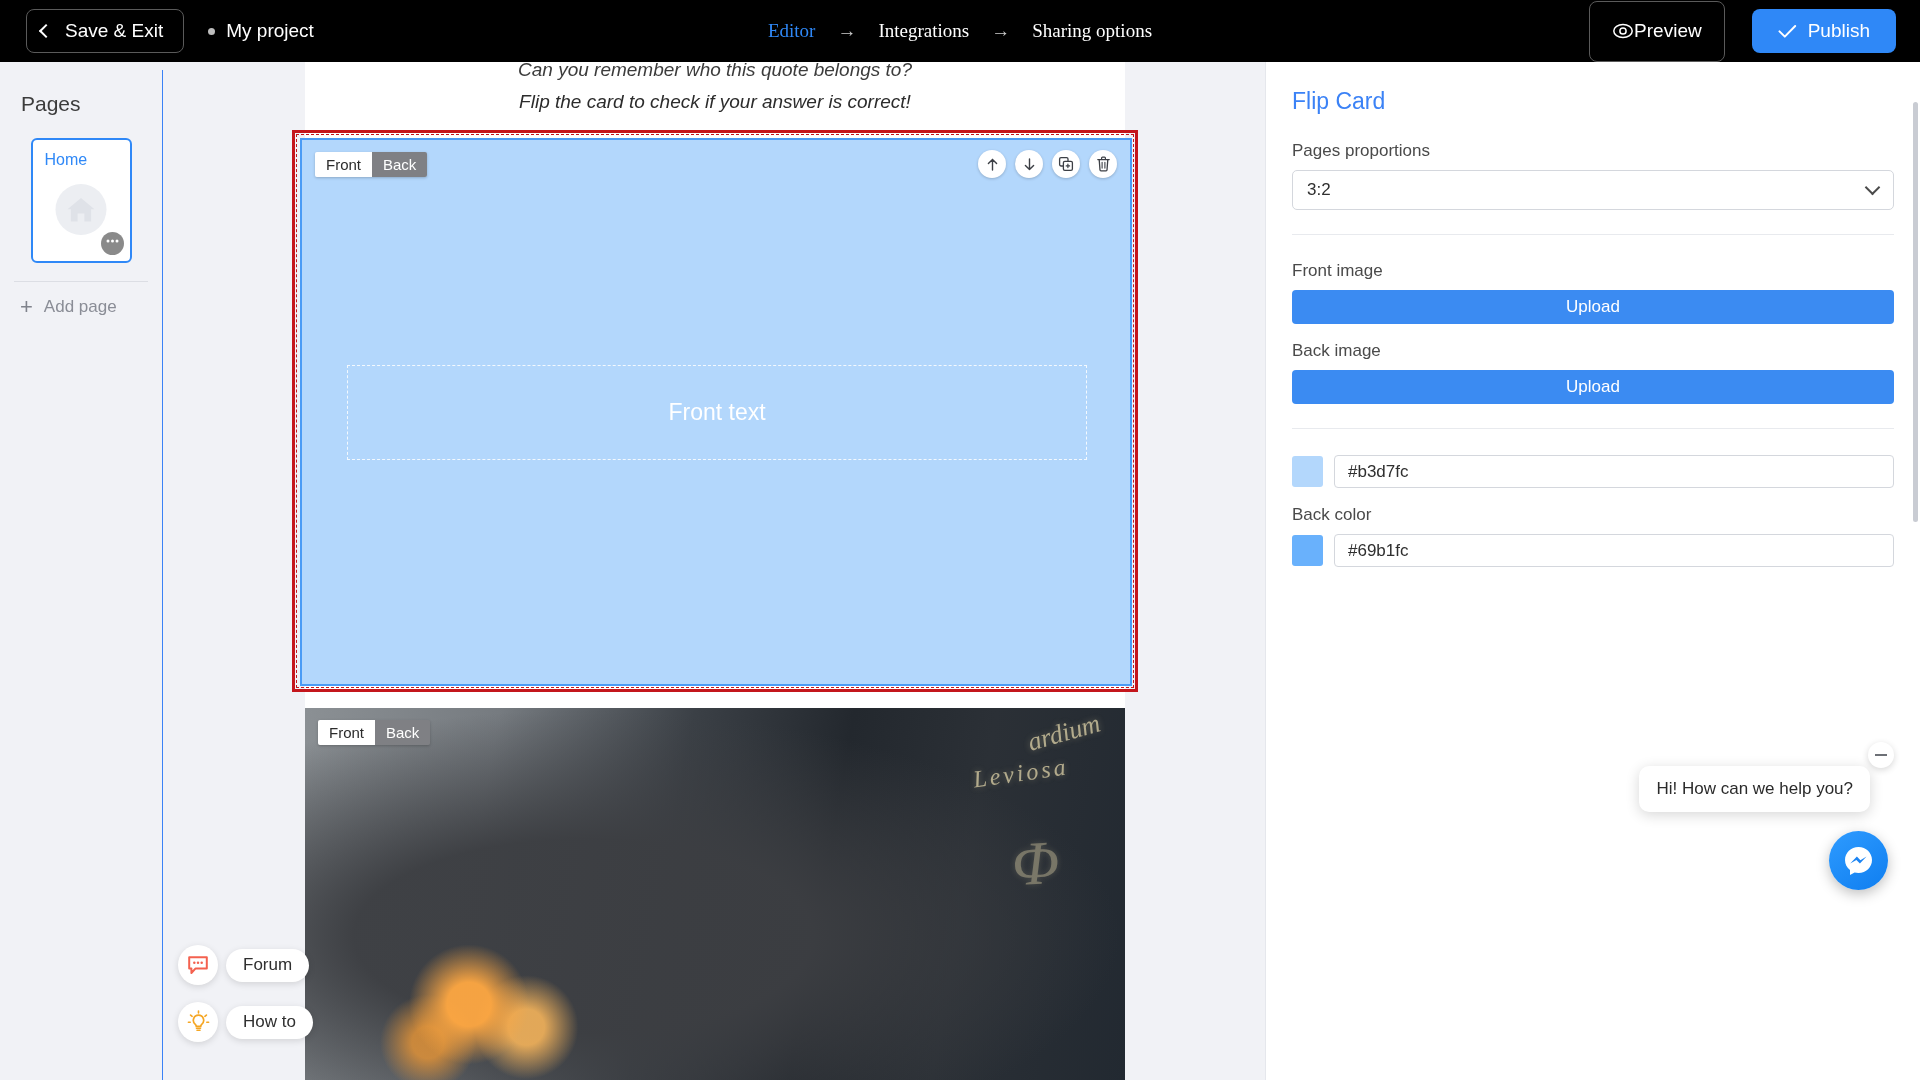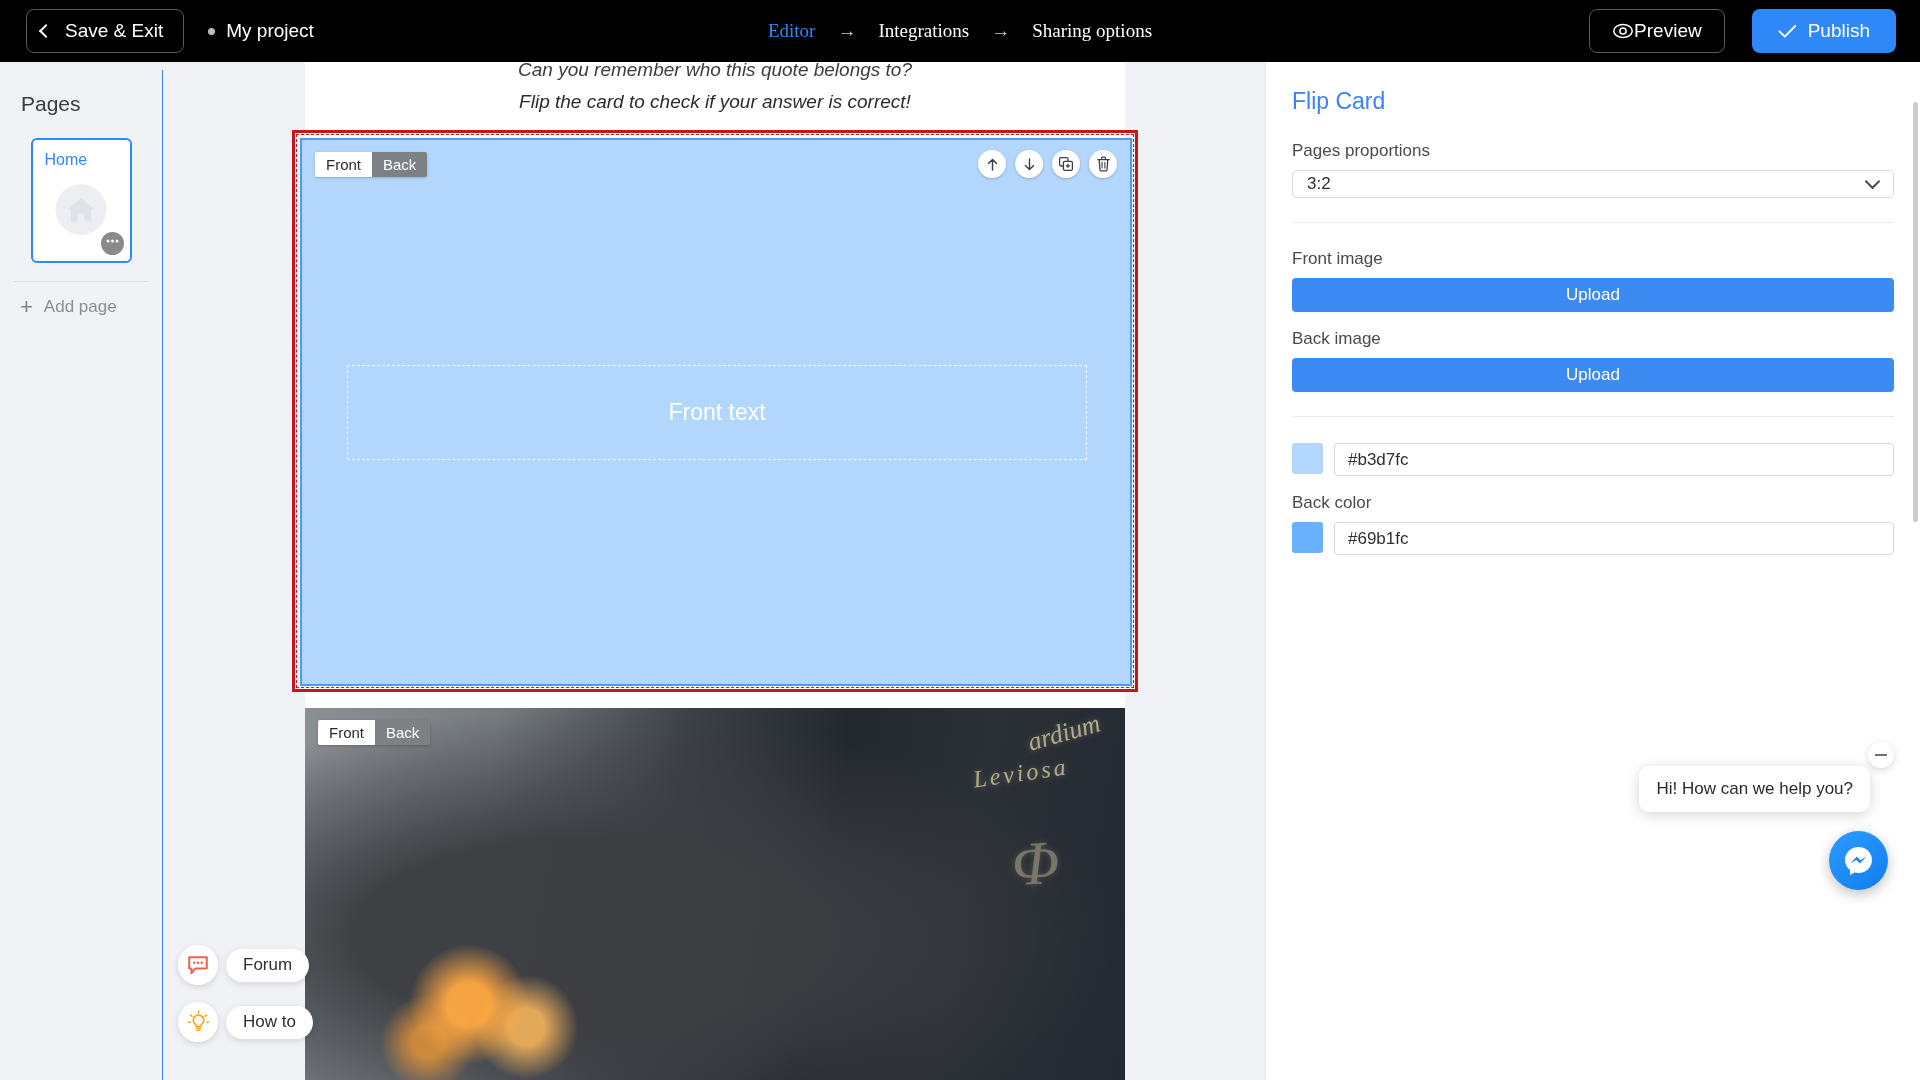--- a/index.html
+++ b/index.html
@@ -32,21 +32,21 @@
   .nav-steps {
     position: absolute; left: 50%; transform: translateX(-50%);
     display: flex; align-items: center; gap: 22px;
   }
   .nav-step { color: #fff; font-size: 19px; cursor: pointer; white-space: nowrap; font-family: Liberation Serif, serif; }
   .nav-step.active { color: #2f88f7; }
   .nav-arrow { color: #cfcfcf; font-size: 19px; }
 
   .top-right { position: absolute; right: 24px; display: flex; align-items: center; gap: 14px; }
   .btn-preview {
-    height: 44px; padding: 4px 22px; border: 1px solid #5a5a5a; border-radius: 8px;
+    height: 61px; padding: 4px 22px; border: 1px solid #5a5a5a; border-radius: 8px;
     background: #000; color: #fff; font-size: 19px;
     display: flex; align-items: center; cursor: pointer;
   }
   .btn-publish {
     height: 44px; padding: 0 26px; border: none; border-radius: 8px;
     background: #2f88f7; color: #fff; font-size: 19px;
     display: flex; align-items: center; gap: 11px; cursor: pointer; margin-left: 13px;
   }
 
   
@@ -151,36 +151,36 @@
   .rightpanel {
     position: absolute; top: 62px; right: 0; width: 655px; height: 1018px;
     background: #fff; border-left: 1px solid #e5e7ec;
   }
   .rp-inner { padding: 26px 26px 0 26px; }
   .rp-title { font-size: 23px; color: #3b82f6; }
   .rp-label { font-size: 17px; color: #4a4a4a; margin-bottom: 9px; }
   .rp-sect { padding: 26px 0 24px; border-bottom: 1px solid #e8eaee; }
   .rp-sect:first-of-type { padding-top: 26px; }
   .select-box {
-    position: relative; height: 28px; border: 1px solid #d4d7dd; border-radius: 5px;
+    position: relative; height: 40px; border: 1px solid #d4d7dd; border-radius: 5px;
     background: #fff; display: flex; align-items: center; padding: 8px 14px;
     font-size: 17px; color: #2f2f2f; cursor: pointer;
   }
   .chev-down {
     position: absolute; right: 15px; width: 11px; height: 11px;
     border-right: 2px solid #4b4b4b; border-bottom: 2px solid #4b4b4b;
     transform: translateY(-3px) rotate(45deg);
   }
   .upload-btn {
     height: 34px; width: 100%; border: none; border-radius: 4px;
     background: #3b8bf2; color: #fff; font-size: 17px; cursor: pointer;
     display: flex; align-items: center; justify-content: center;
   }
   .gap-lbl { margin-top: 17px; }
-  .color-row { display: flex; gap: 11px; }
+  .color-row { display: flex; align-items: center; gap: 11px; }
   .swatch { width: 31px; height: 31px; border-radius: 3px; flex: 0 0 auto; cursor: pointer; }
   .color-input {
     flex: 1; height: 33px; border: 1px solid #d4d7dd; border-radius: 4px;
     background: #fff; display: flex; align-items: center; padding: 0 13px;
     font-size: 17px; color: #2f2f2f; cursor: text;
   }
 
   
   .rp-scroll {
     position: absolute; right: 2px; top: 40px; width: 5px; height: 420px;

